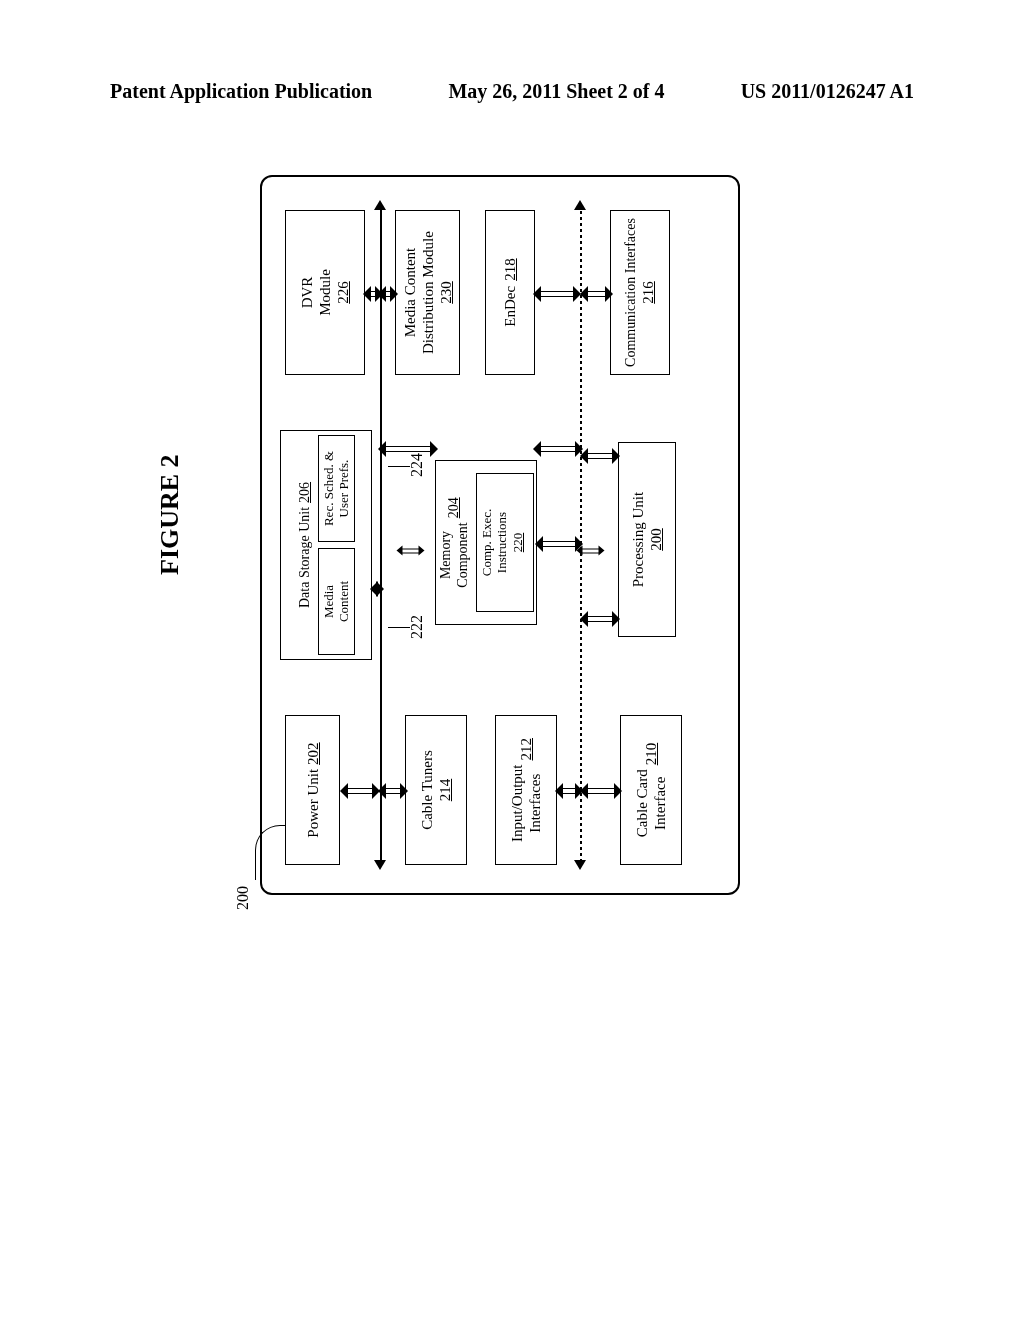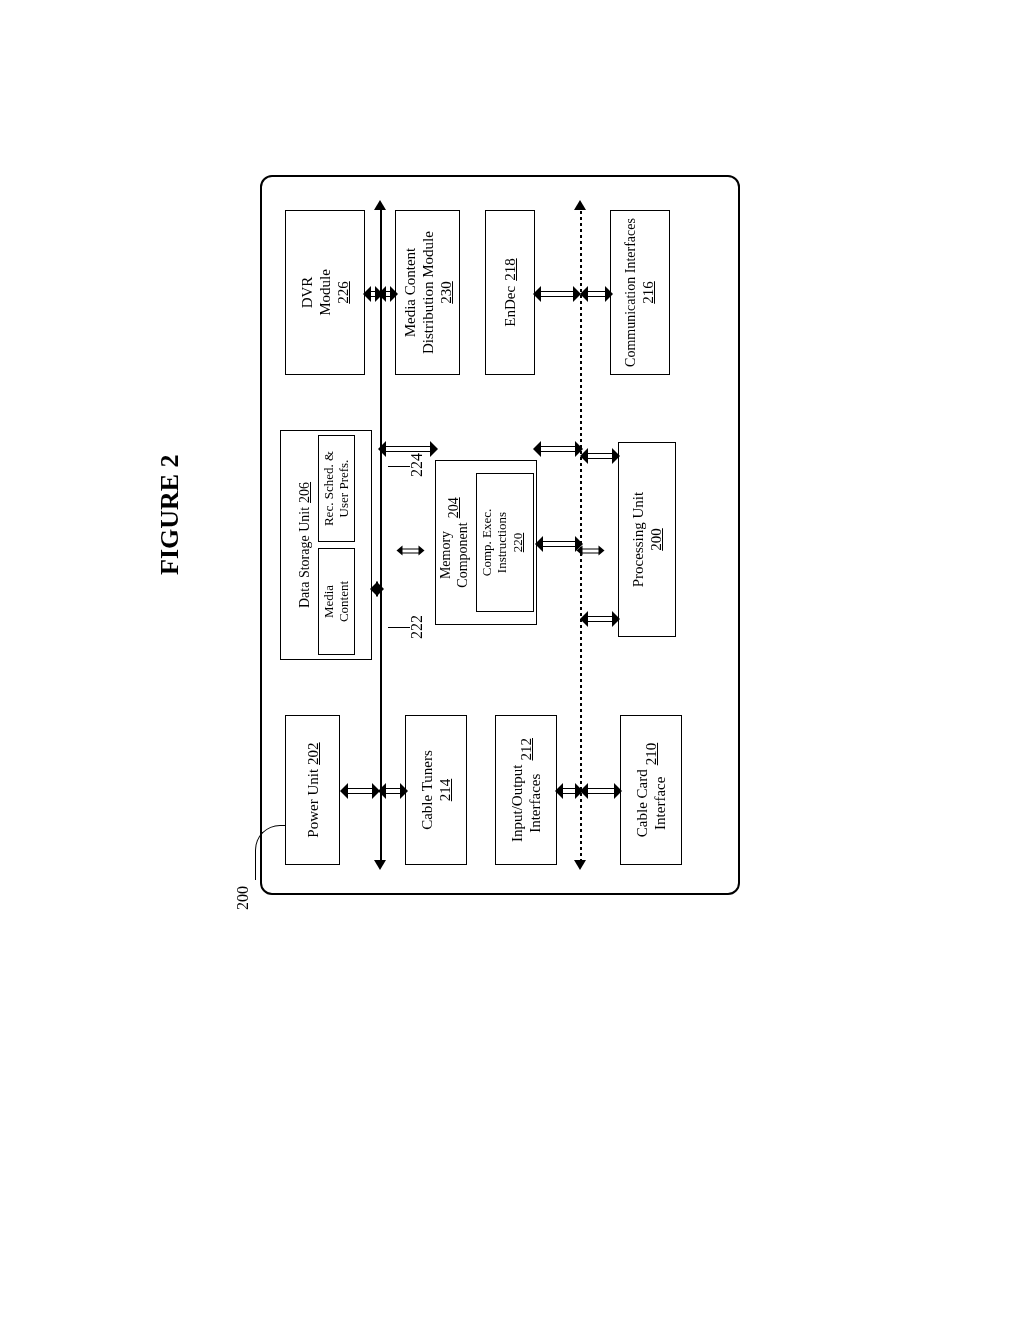--- a/index.html
+++ b/index.html
@@ -181,20 +181,25 @@
   }
   .tiny-arrow::before { left:0; border-right:6px solid #000; }
   .tiny-arrow::after  { right:0; border-left:6px solid #000; }
 
 </style>
 </head>
 <body>
 
 <div class="page">
 
+  <div class="header">
+    <span>Patent Application Publication</span>
+    <span>May 26, 2011  Sheet 2 of 4</span>
+    <span>US 2011/0126247 A1</span>
+  </div>
 
   <div class="figure-title">FIGURE 2</div>
 
   <div class="diagram">
     <div class="diagram-inner">
 
       <div class="device-frame"></div>
       <div class="ref-callout" style="top:-5px; left:15px;">
         <span class="ref-num">200</span>
       </div>

